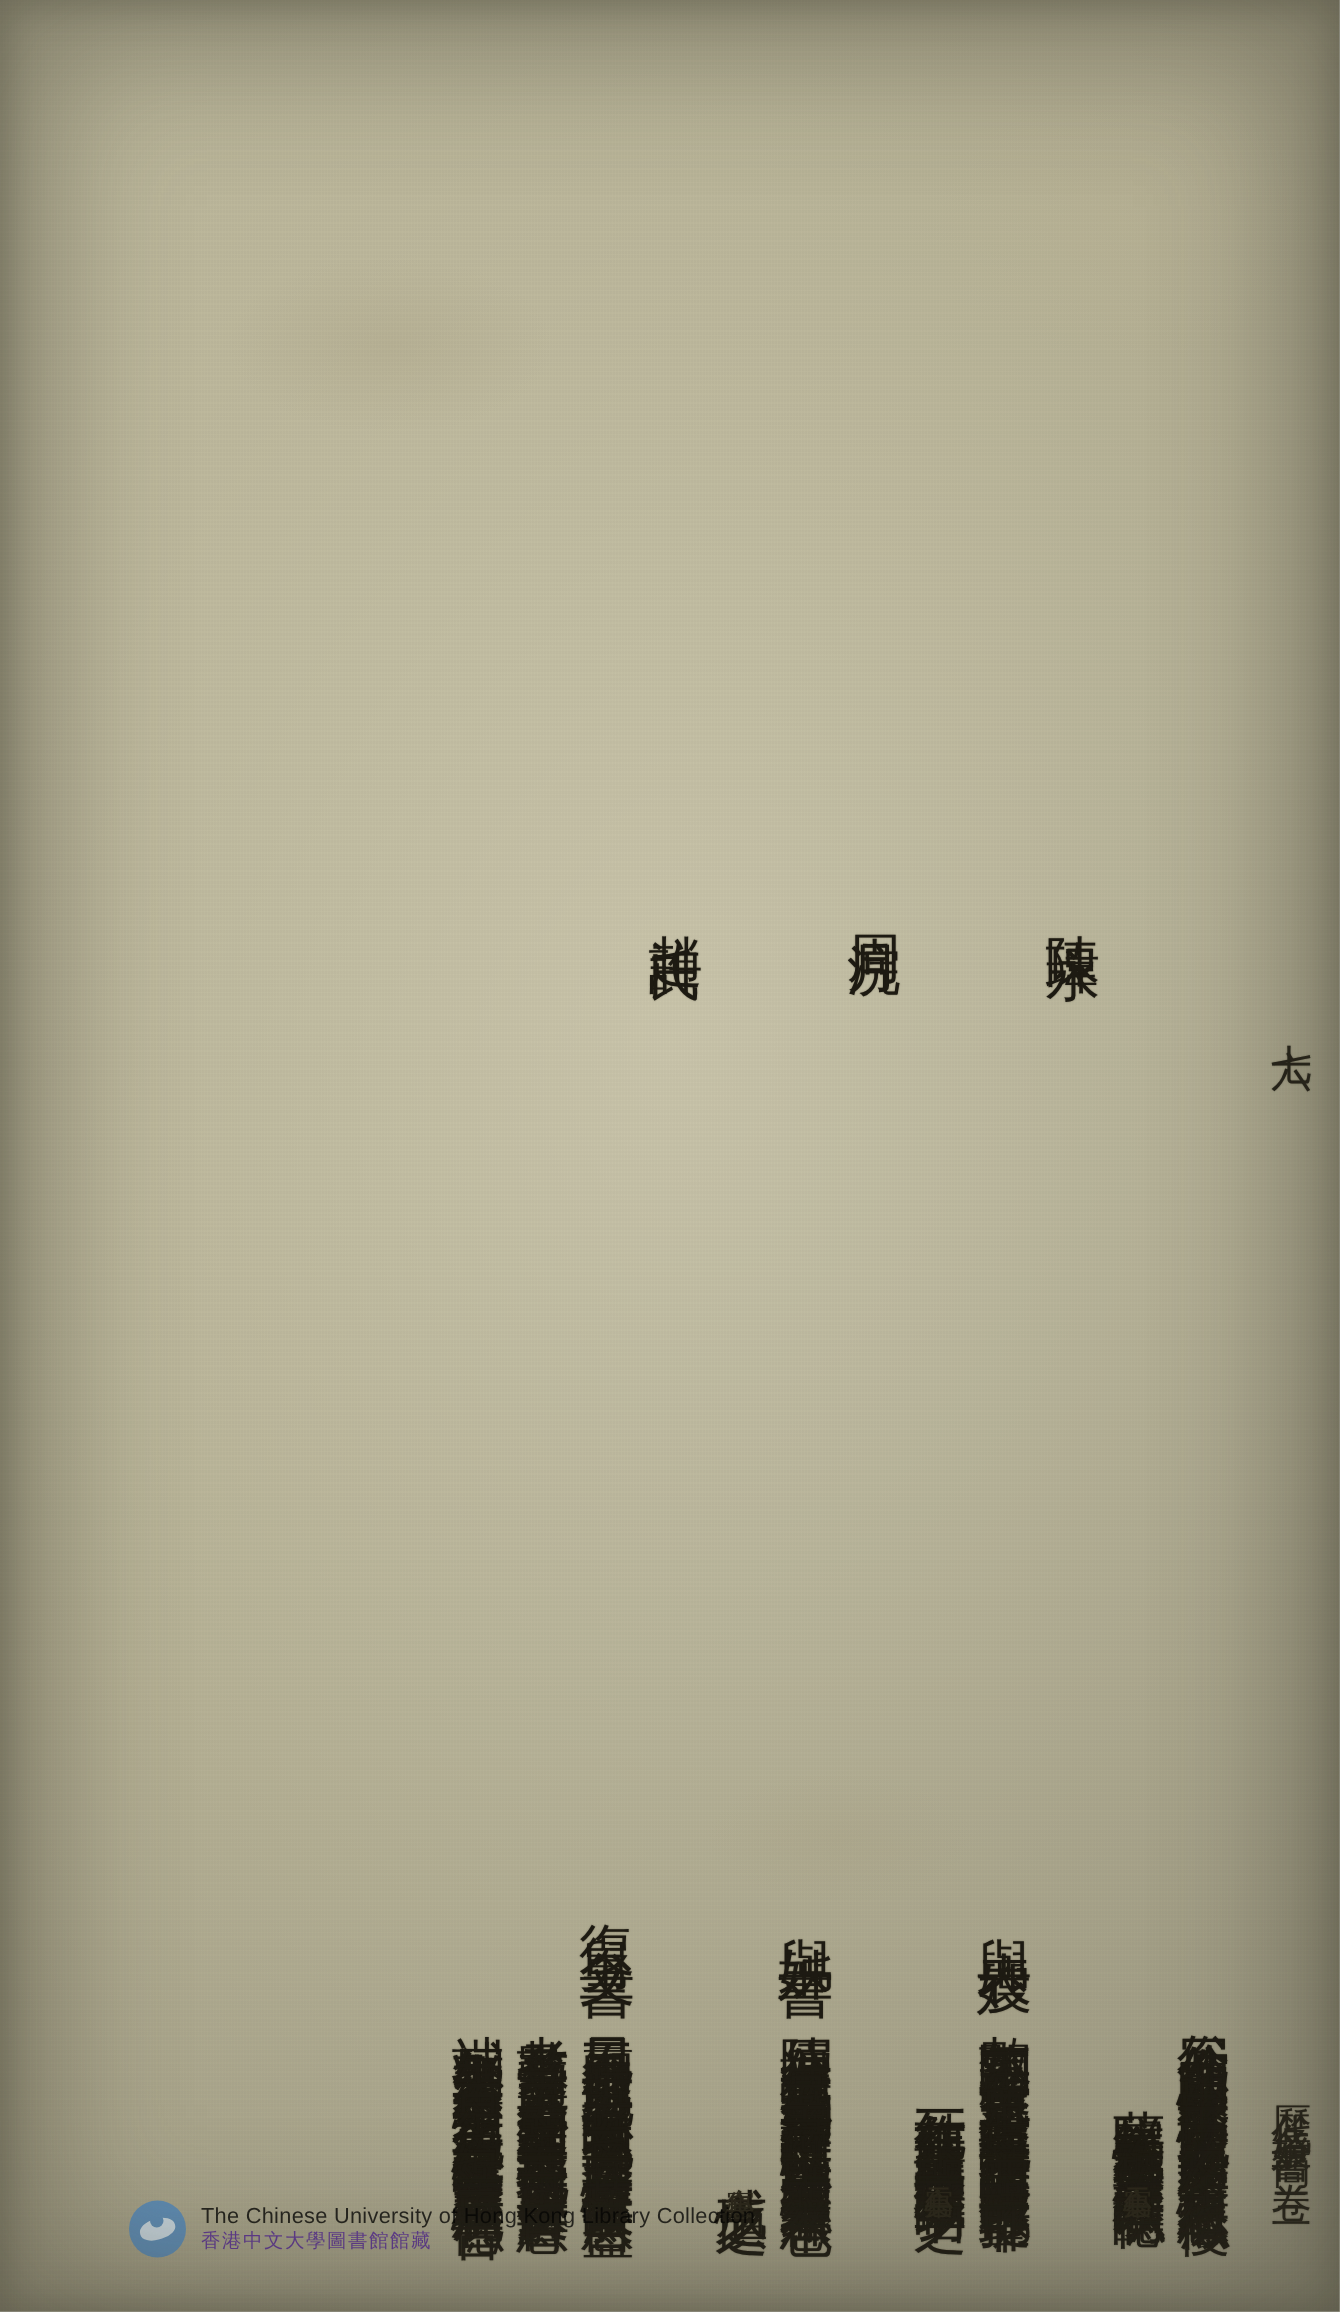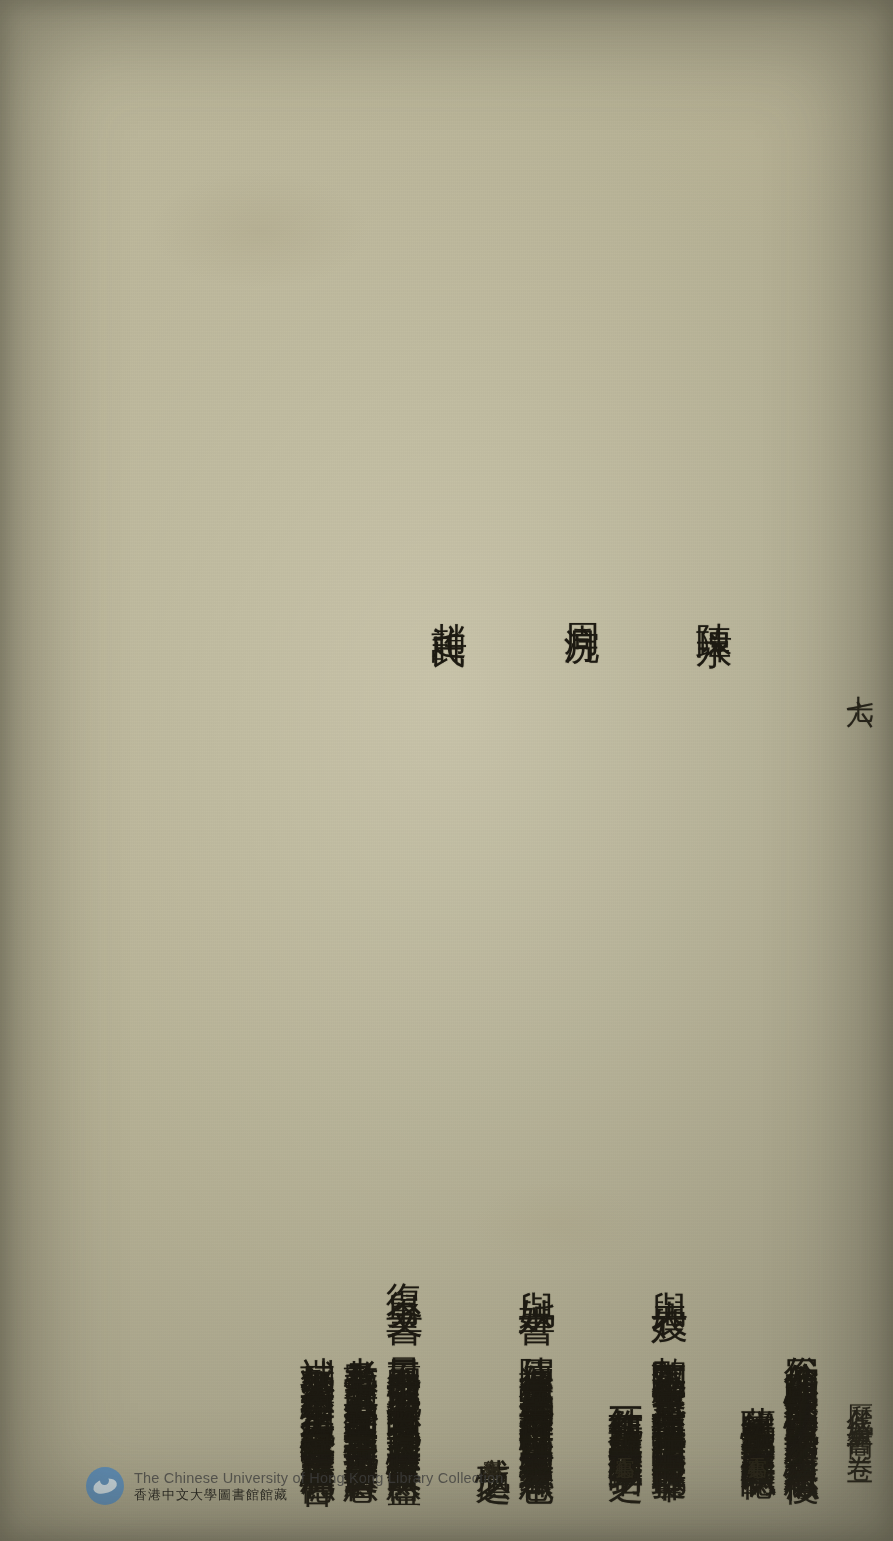--- a/index.html
+++ b/index.html
@@ -125,28 +125,28 @@
     position: absolute;
     left: 14px; top: 9px;
     width: 9px; height: 9px;
     border-radius: 50%;
     background: #4b86bf;
   }
   #wm-text { line-height: 1.25; }
   .wm-en {
     font-family: "Liberation Sans", sans-serif;
     font-size: 14.5px;
-    color: #404040;
+    color: #000000;
     letter-spacing: .2px;
     white-space: nowrap;
   }
   .wm-zh {
     font-family: "DejaVu Sans", sans-serif;
     font-size: 13px;
-    color: #000000;
+    color: #4c1d95;
     letter-spacing: 1px;
     white-space: nowrap;
   }
   
   .stain {
     position: absolute;
     border-radius: 50%;
     pointer-events: none;
   }
 </style>

